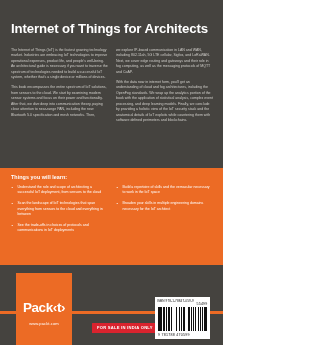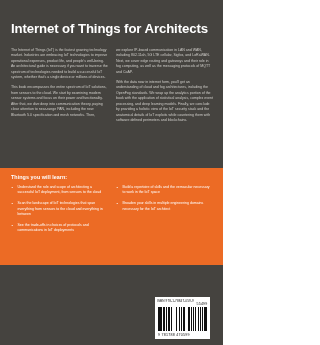--- a/index.html
+++ b/index.html
@@ -281,20 +281,32 @@
         </div>
         <div class="learn-item">
           <span class="bullet">•</span>
           <span>Broaden your skills in multiple engineering domains necessary for the IoT architect</span>
         </div>
       </div>
 
     </div>
   </div>
 
+  <div id="footer">
+
+    <div id="footer-stripe"></div>
+
+    <div id="packt-block">
+      <div id="packt-wordmark">Pack‹t›</div>
+      <div id="packt-url">www.packt.com</div>
+    </div>
+
+    <div id="india-banner">FOR SALE IN INDIA ONLY</div>
+
+  </div>
 
   <div id="barcode-box">
     <div id="isbn-top">ISBN 978-1-78847-059-9</div>
     <div id="price-code">55499</div>
     <div id="bars-main"></div>
     <div id="bars-addon"></div>
     <div id="isbn-bottom">9 781788 470599</div>
   </div>
 
 </div>

